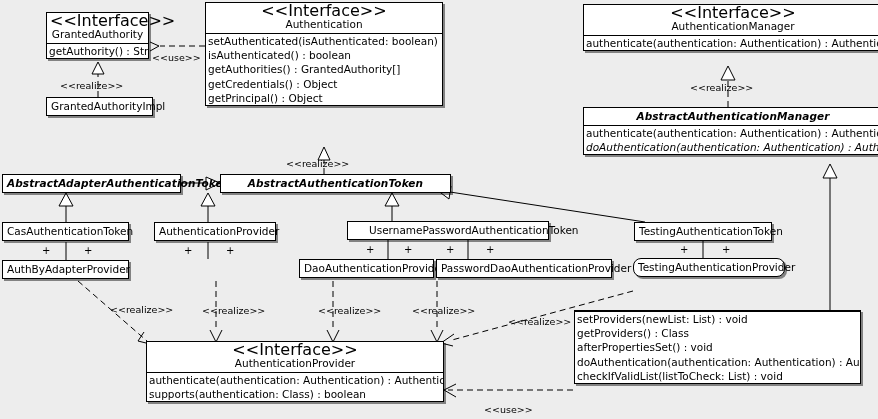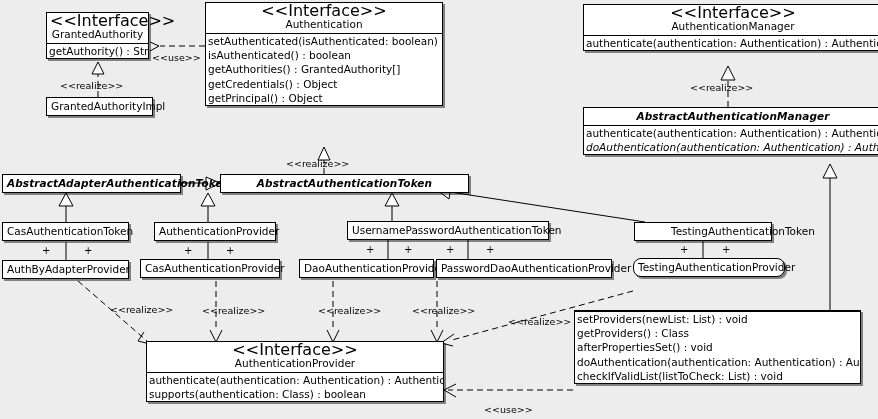--- a/index.html
+++ b/index.html
@@ -260,61 +260,56 @@
       <div class="member abstract">doAuthentication(authentication: Authentication) : Authentication</div>
     </div>
   </div>
 
   <div class="uml compact" style="left:2px; top:174px; width:179px;">
     <div class="hdr">
       <span class="cname abstract">AbstractAdapterAuthenticationToken</span>
     </div>
   </div>
 
-  <div class="uml compact" style="left:220px; top:174px; width:249px;">
+  <div class="uml compact" style="left:220px; top:174px; width:231px;">
     <div class="hdr">
       <span class="cname abstract">AbstractAuthenticationToken</span>
     </div>
   </div>
 
   <div class="uml compact" style="left:2px; top:222px; width:127px;">
     <div class="hdr">
       <span class="cname">CasAuthenticationToken</span>
     </div>
   </div>
 
   <div class="uml compact" style="left:154px; top:222px; width:122px;">
     <div class="hdr">
       <span class="cname">AuthenticationProvider</span>
     </div>
   </div>
 
-  <div class="uml compact" style="left:347px; top:221px; width:202px;">
+  <div class="uml compact" style="left:347px; top:221px; width:202px;padding-left:17px;">
     <div class="hdr">
       <span class="cname">UsernamePasswordAuthenticationToken</span>
     </div>
   </div>
 
-  <div class="uml compact" style="left:634px; top:222px; width:138px;padding-left:32px;">
+  <div class="uml compact" style="left:634px; top:222px; width:138px;">
     <div class="hdr">
       <span class="cname">TestingAuthenticationToken</span>
     </div>
   </div>
 
   <div class="uml compact" style="left:2px; top:260px; width:127px;">
     <div class="hdr">
       <span class="cname">AuthByAdapterProvider</span>
     </div>
   </div>
 
-  <div class="uml compact" style="left:140px; top:259px; width:140px;">
-    <div class="hdr">
-      <span class="cname">CasAuthenticationProvider</span>
-    </div>
-  </div>
 
   <div class="uml compact" style="left:299px; top:259px; width:135px;">
     <div class="hdr">
       <span class="cname">DaoAuthenticationProvider</span>
     </div>
   </div>
 
   <div class="uml compact" style="left:436px; top:259px; width:176px;">
     <div class="hdr">
       <span class="cname">PasswordDaoAuthenticationProvider</span>

